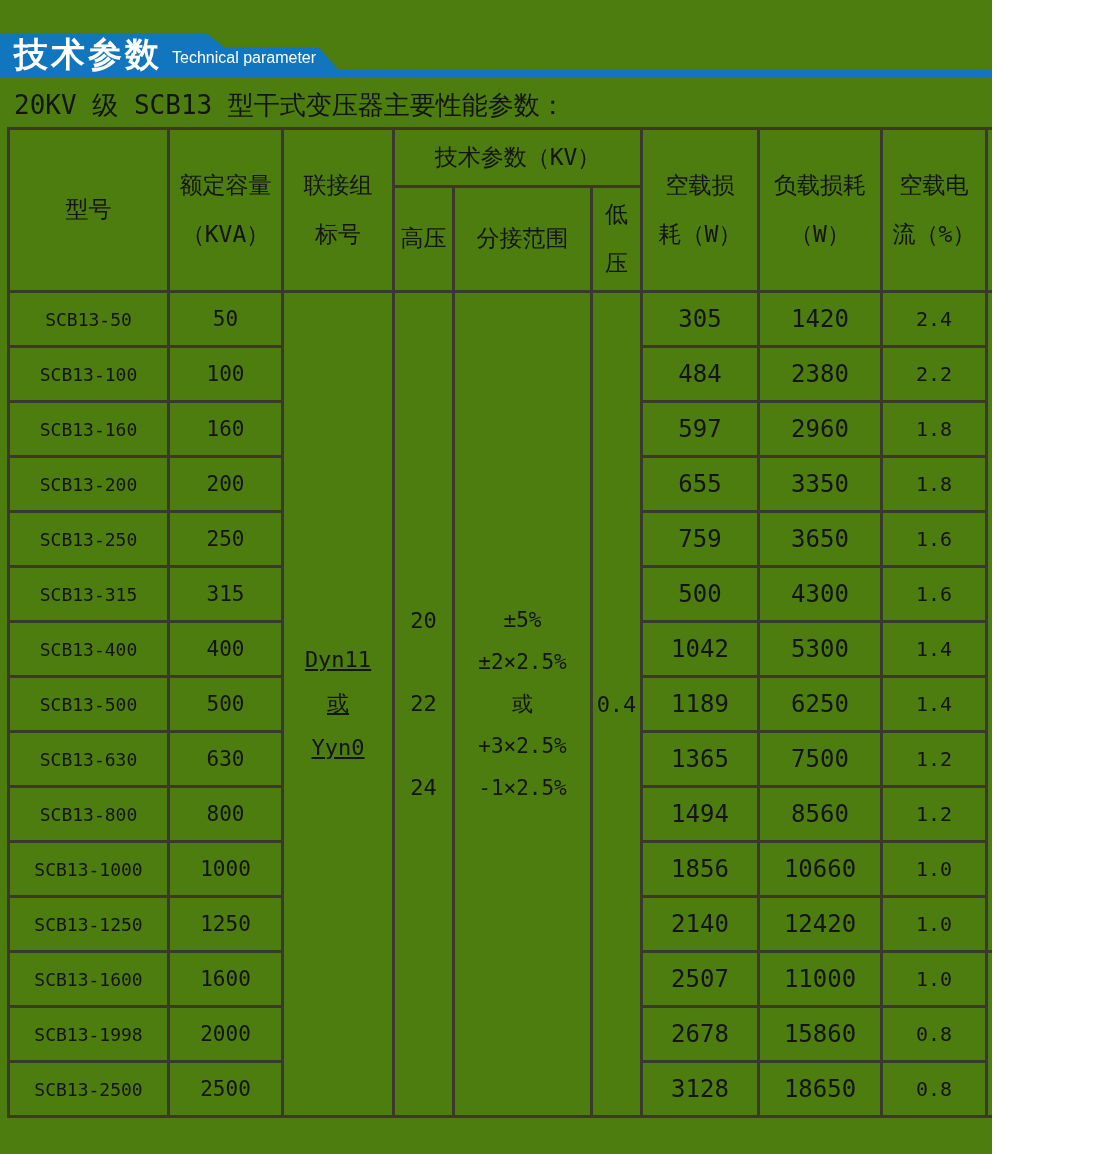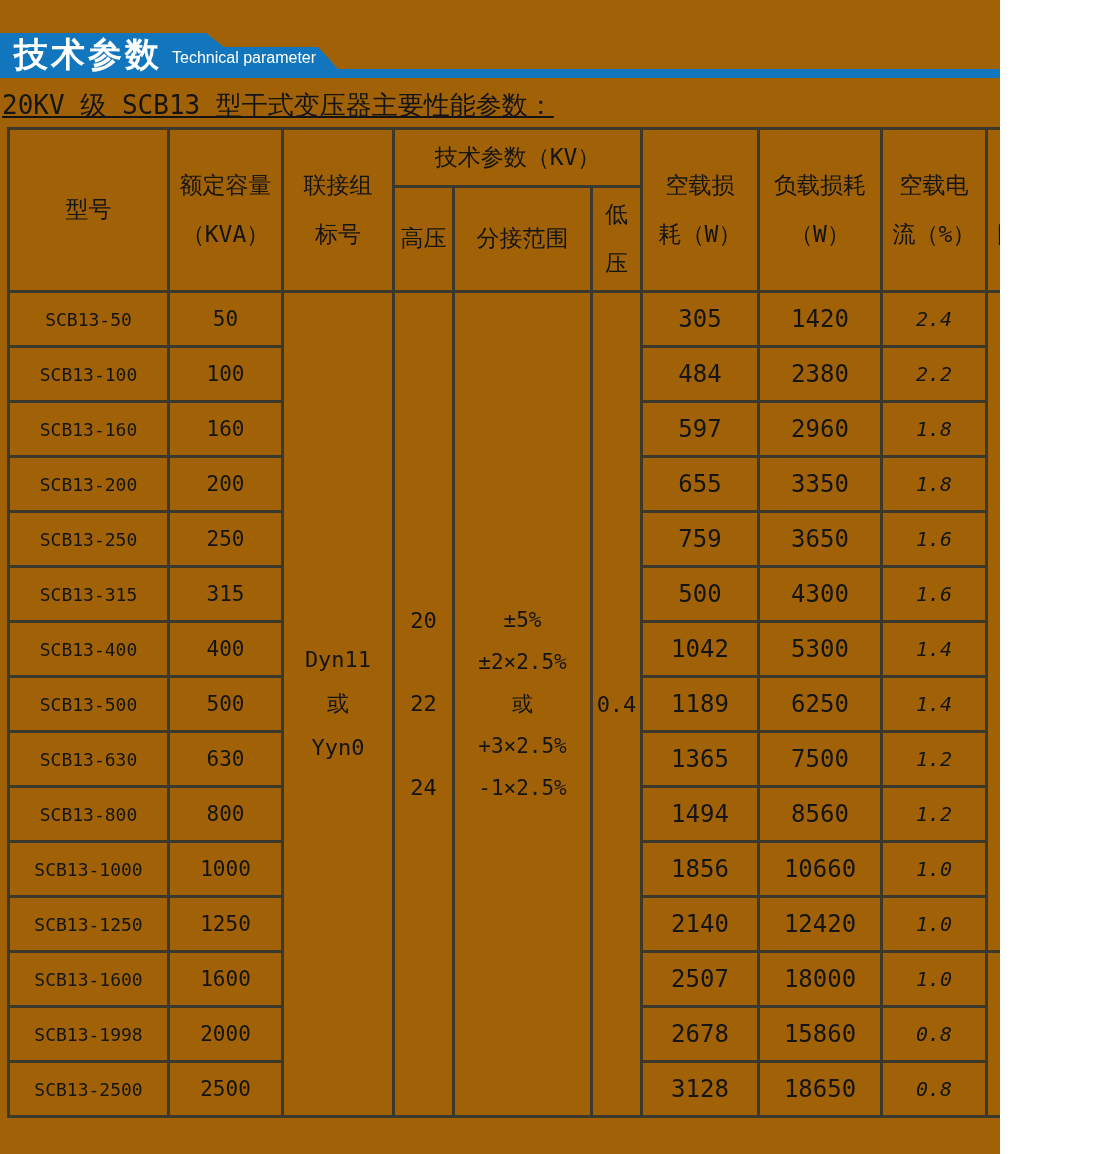--- a/index.html
+++ b/index.html
@@ -1,45 +1,43 @@
 <!DOCTYPE html>
 <html><head>
 <meta charset="utf-8">
 <style>
   html,body { margin:0; padding:0; background:#ffffff; }
   .page {
     position:relative;
     width:992px; height:1154px;
-    background:#a16207;
+    background:#4d7c0f;
     overflow:hidden;
     font-family:"DejaVu Sans Mono","Liberation Mono",monospace;
     color:#141414;
-    padding-left:8px;
   }
 
   
   .banner-svg { position:absolute; left:0; top:0; }
   .banner-cn {
     position:absolute; left:14px; top:36px;
     font-family:"Liberation Sans","DejaVu Sans",sans-serif;
     font-size:34px; font-weight:bold; letter-spacing:3px;
     color:#ffffff; line-height:1.1;
   }
   .banner-en {
     position:absolute; left:172px; top:48px;
     font-family:"Liberation Sans","DejaVu Sans",sans-serif;
     font-size:16px; font-weight:normal; color:#ffffff; line-height:1.2;
   }
 
   
   .subtitle {
-    position:absolute; left:2px; top:90px;
+    position:absolute; left:14px; top:90px;
     font-size:26px; line-height:1.2; color:#141414;
     white-space:nowrap;
-    text-decoration:underline;
   }
 
   
   table.spec {
     position:absolute; left:7px; top:127px;
     width:1083px;
     border-collapse:collapse; table-layout:fixed;
   }
   table.spec th, table.spec td {
     border:3px solid #3a392b;
@@ -47,26 +45,26 @@
     padding:0; overflow:hidden;
     color:#141414; font-weight:normal;
   }
   thead tr.h1 { height:58px; }
   thead tr.h2 { height:105px; }
   thead th { font-size:23px; line-height:2.15; white-space:pre-line; }
   tbody tr { height:55px; }
 
   .cell-model    { font-size:18px; }
   .cell-capacity { font-size:21px; }
-  .cell-group    { font-size:22px; line-height:2.0;  white-space:pre-line; }
+  .cell-group    { font-size:22px; line-height:2.0;  white-space:pre-line;text-decoration:underline; }
   .cell-hv       { font-size:22px; line-height:3.8;  white-space:pre-line; }
   .cell-tap      { font-size:21px; line-height:2.0;  white-space:pre-line; }
   .cell-lv       { font-size:22px; }
   .cell-loss     { font-size:24px; font-weight:bold; padding-bottom:4px; }
-  .cell-current  { font-size:20px; padding-top:8px;font-style:italic; }
+  .cell-current  { font-size:20px; padding-top:8px; }
   .cell-imp      { font-size:23px; }
 </style>
 </head>
 <body>
 
 <div class="page">
 
   <svg class="banner-svg" width="1100" height="80" viewBox="0 0 1100 80">
     <polygon points="0,33 206,33 224,47 318,47 338,69 1100,69 1100,78 0,78" fill="#1176bd"></polygon>
   </svg>
@@ -207,21 +205,21 @@
           <td class="cell-model">SCB13-1250</td>
           <td class="cell-capacity">1250</td>
           <td class="cell-loss">2140</td>
           <td class="cell-loss">12420</td>
           <td class="cell-current">1.0</td>
         </tr>
         <tr>
           <td class="cell-model">SCB13-1600</td>
           <td class="cell-capacity">1600</td>
           <td class="cell-loss">2507</td>
-          <td class="cell-loss">18000</td>
+          <td class="cell-loss">11000</td>
           <td class="cell-current">1.0</td>
           <td class="cell-imp" rowspan="3">8.0</td>
         </tr>
         <tr>
           <td class="cell-model">SCB13-1998</td>
           <td class="cell-capacity">2000</td>
           <td class="cell-loss">2678</td>
           <td class="cell-loss">15860</td>
           <td class="cell-current">0.8</td>
         </tr>

